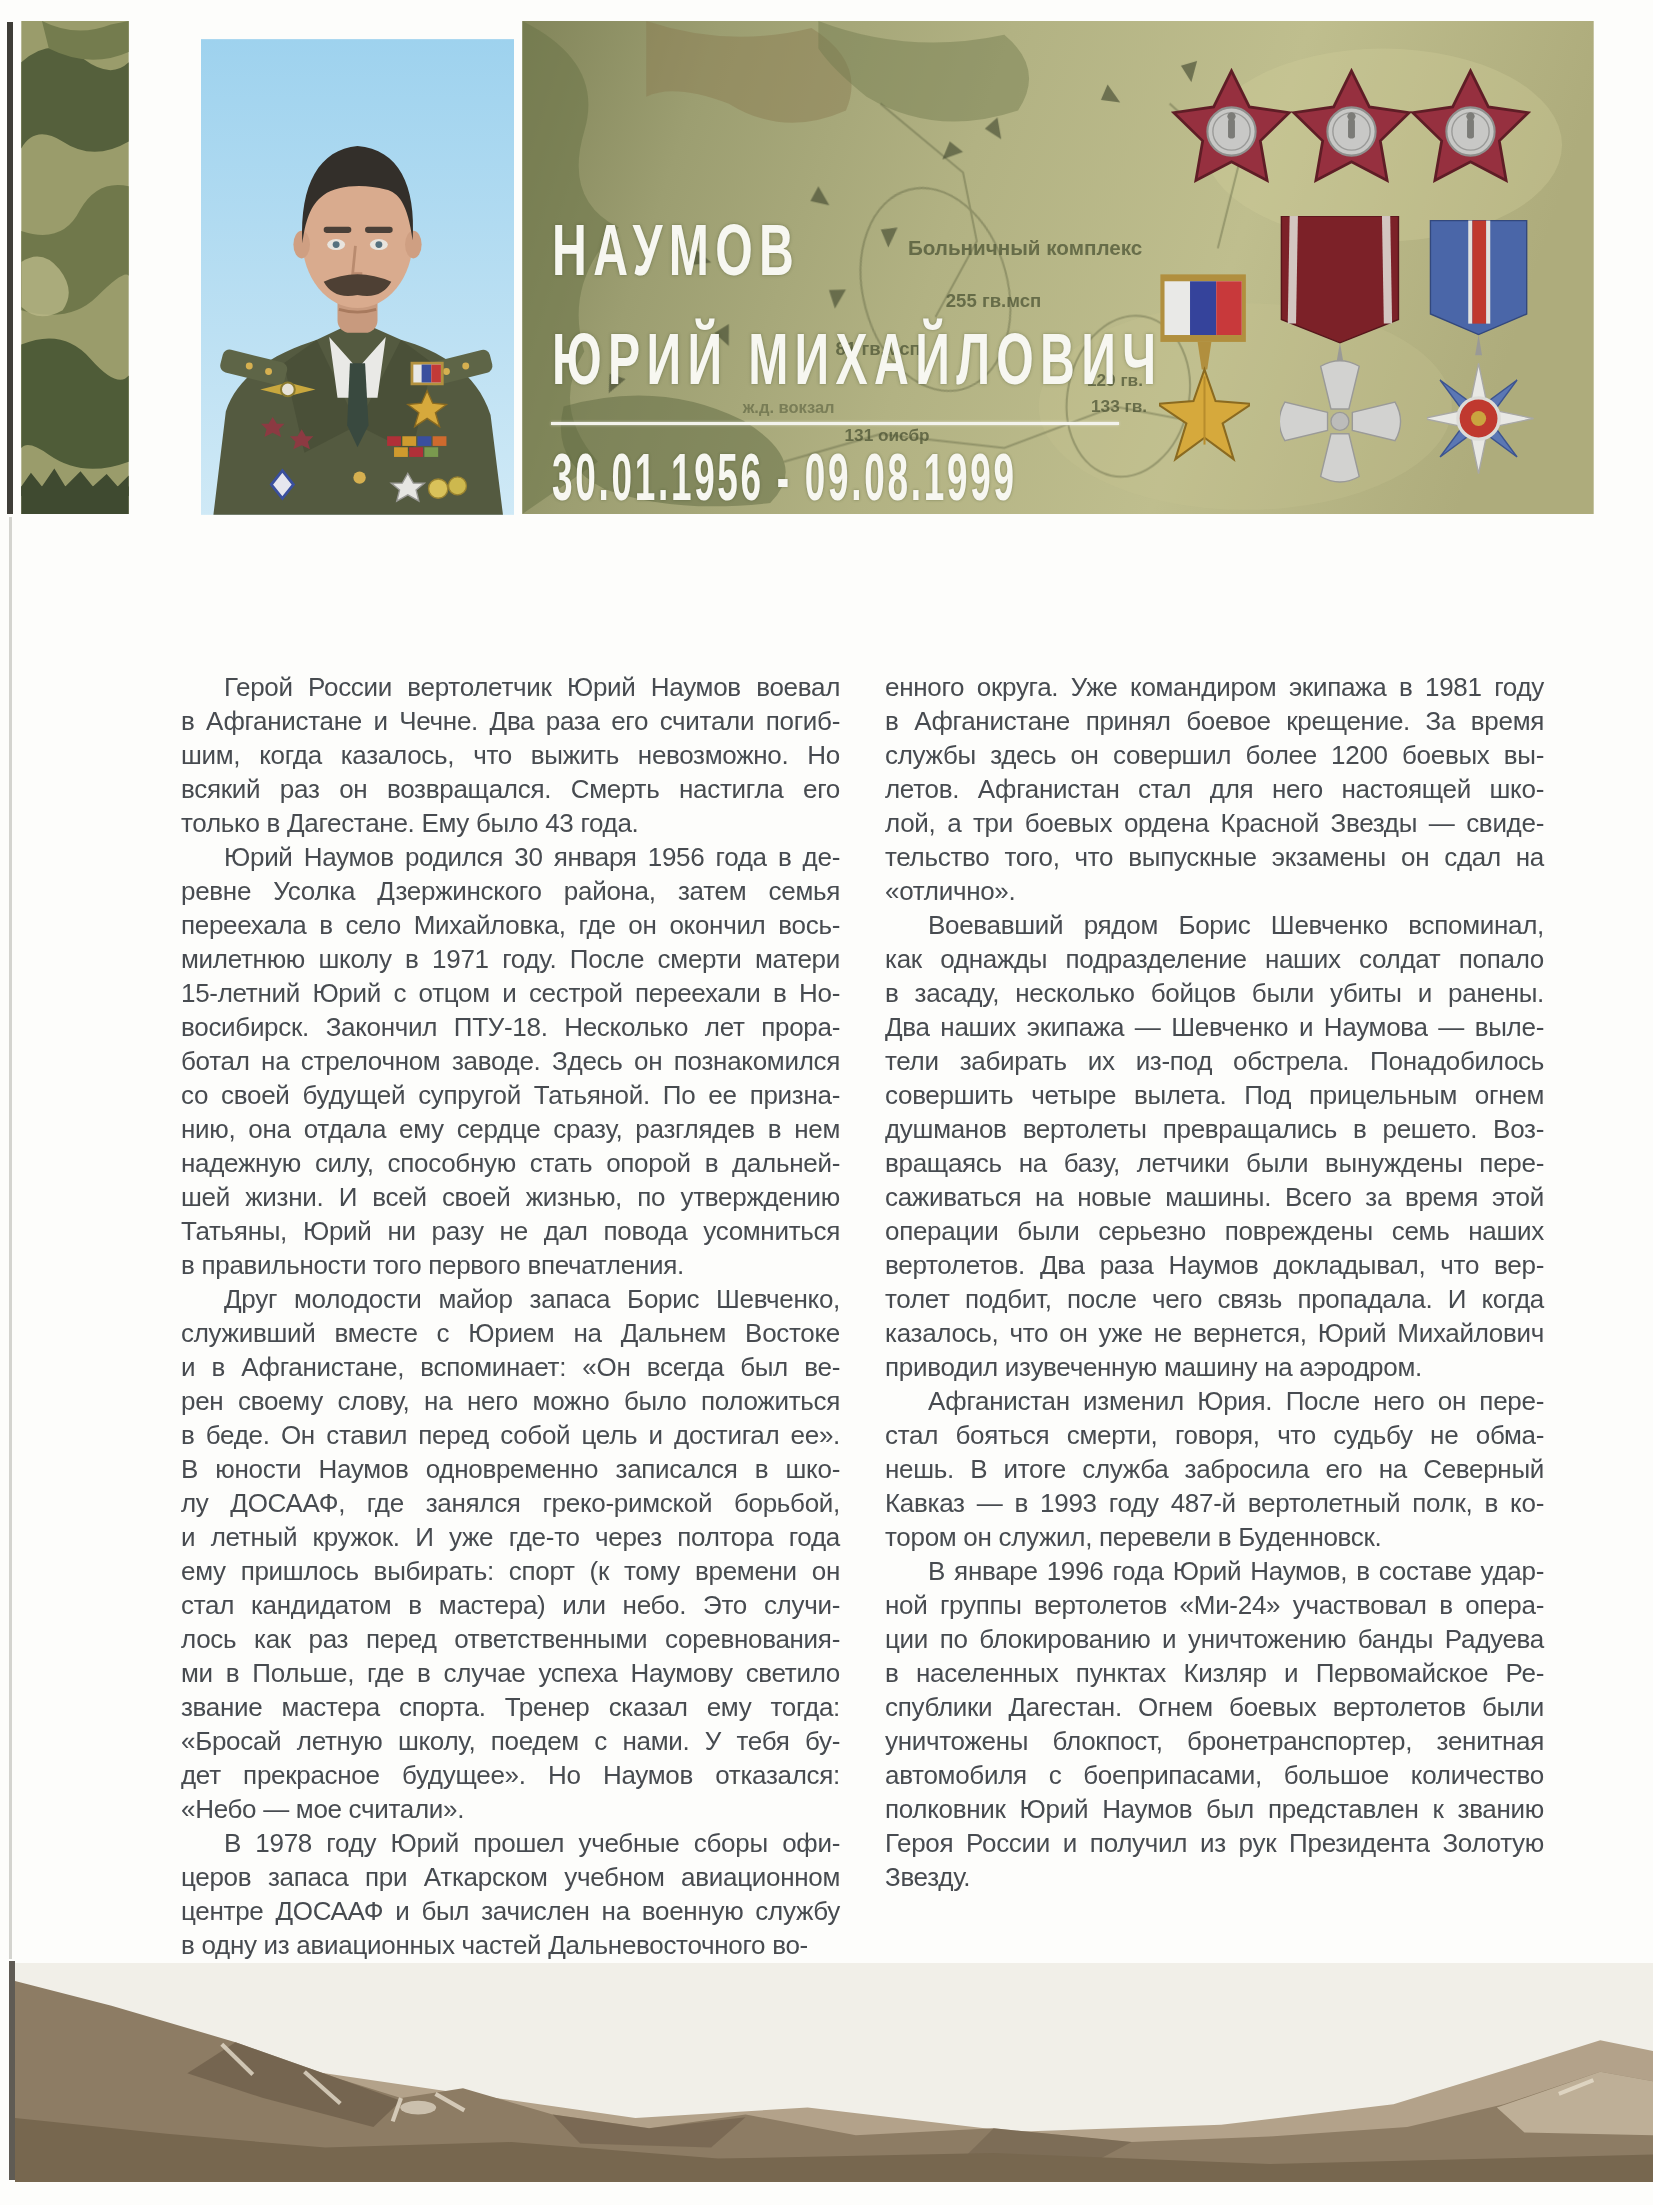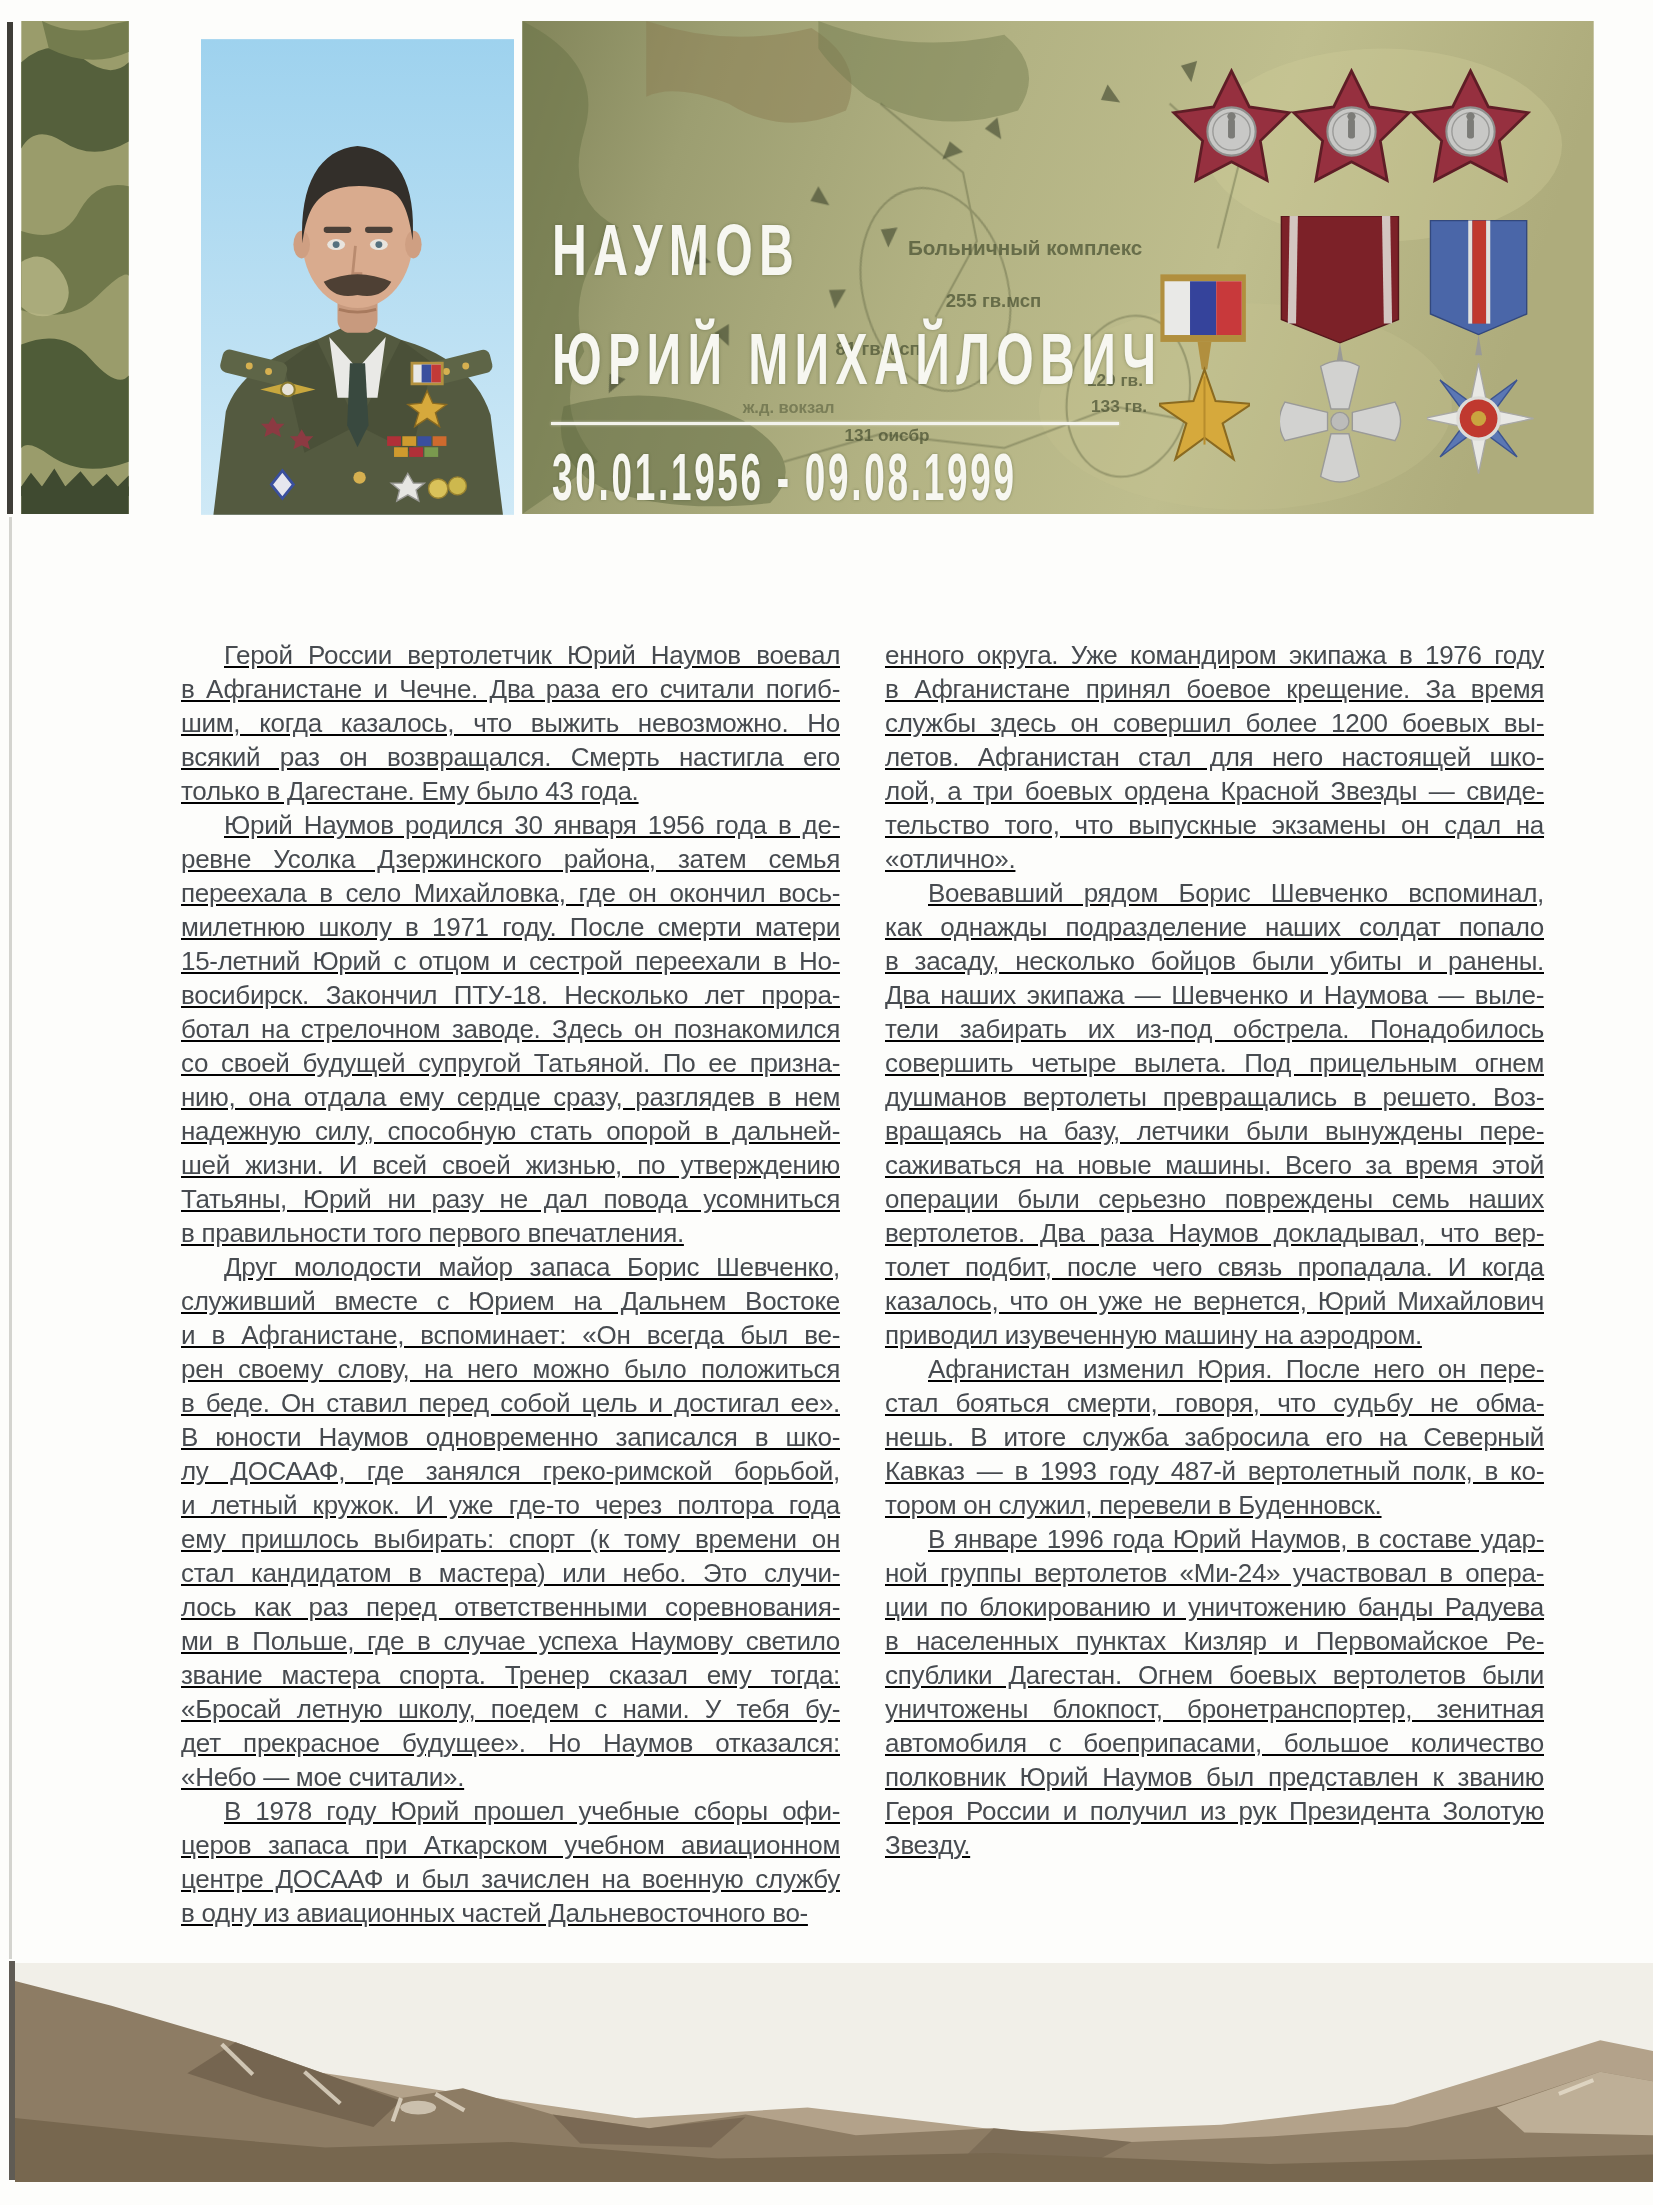--- a/index.html
+++ b/index.html
@@ -19,21 +19,21 @@
   .hline{position:absolute;white-space:nowrap;color:#f7f7f1;font-weight:700;
          transform-origin:0 50%;text-shadow:0 0 4.1px rgba(60,70,40,.45);}
   .hline.l1{left:30px;top:187px;font-size:73px;letter-spacing:9.6px;transform:scaleX(.66);}
   .hline.l2{left:30px;top:296px;font-size:73px;letter-spacing:9.6px;transform:scaleX(.66);}
   .hrule{position:absolute;left:29px;top:401px;width:568px;height:3.4px;background:#f3f3ec;
          box-shadow:0 0 2.8px rgba(255,255,255,.6);}
   .hline.dates{left:30px;top:418px;font-size:66px;letter-spacing:4.8px;transform:scaleX(.56);}
   .medal{position:absolute;}
 
   
-  .col{position:absolute;top:638px;width:659px;text-decoration:underline;}
+  .col{position:absolute;top:670px;width:659px;}
   .col.left{left:181px;}
   .col.right{left:885px;}
   .tl{font-size:26px;line-height:34px;color:#474b50;white-space:nowrap;
       letter-spacing:-0.3px;text-align:left;}
   .tl.j{text-align:justify;text-align-last:justify;}
   .tl.ind{padding-left:43px;}
 
   
   .mountains{position:absolute;left:15px;top:1963px;width:1639px;height:219px;}
   .maptext{font-family:"Liberation Sans",sans-serif;font-weight:700;fill:#4d5435;}
@@ -294,21 +294,21 @@
       <div class="tl j">звание мастера спорта. Тренер сказал ему тогда:</div>
       <div class="tl j">«Бросай летную школу, поедем с нами. У тебя бу-</div>
       <div class="tl j">дет прекрасное будущее». Но Наумов отказался:</div>
       <div class="tl">«Небо — мое считали».</div>
       <div class="tl j ind">В 1978 году Юрий прошел учебные сборы офи-</div>
       <div class="tl j">церов запаса при Аткарском учебном авиационном</div>
       <div class="tl j">центре ДОСААФ и был зачислен на военную службу</div>
       <div class="tl">в одну из авиационных частей Дальневосточного во-</div>
     </div>
   <div class="col right">
-      <div class="tl j">енного округа. Уже командиром экипажа в 1976 году</div>
+      <div class="tl j">енного округа. Уже командиром экипажа в 1981 году</div>
       <div class="tl j">в Афганистане принял боевое крещение. За время</div>
       <div class="tl j">службы здесь он совершил более 1200 боевых вы-</div>
       <div class="tl j">летов. Афганистан стал для него настоящей шко-</div>
       <div class="tl j">лой, а три боевых ордена Красной Звезды — свиде-</div>
       <div class="tl j">тельство того, что выпускные экзамены он сдал на</div>
       <div class="tl">«отлично».</div>
       <div class="tl j ind">Воевавший рядом Борис Шевченко вспоминал,</div>
       <div class="tl j">как однажды подразделение наших солдат попало</div>
       <div class="tl j">в засаду, несколько бойцов были убиты и ранены.</div>
       <div class="tl j">Два наших экипажа — Шевченко и Наумова — выле-</div>

